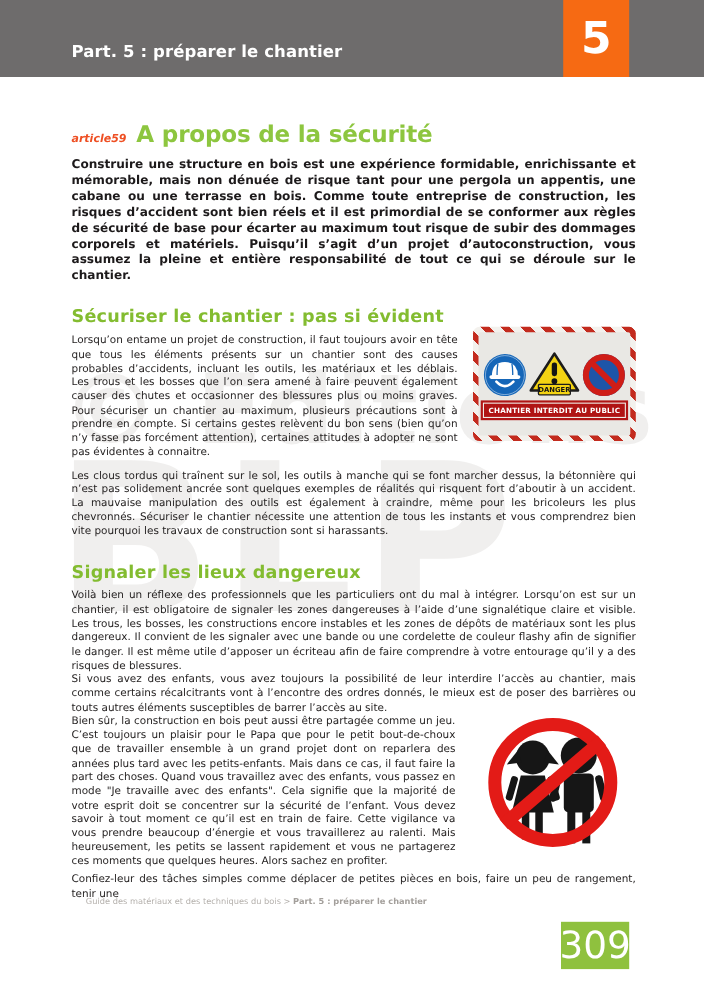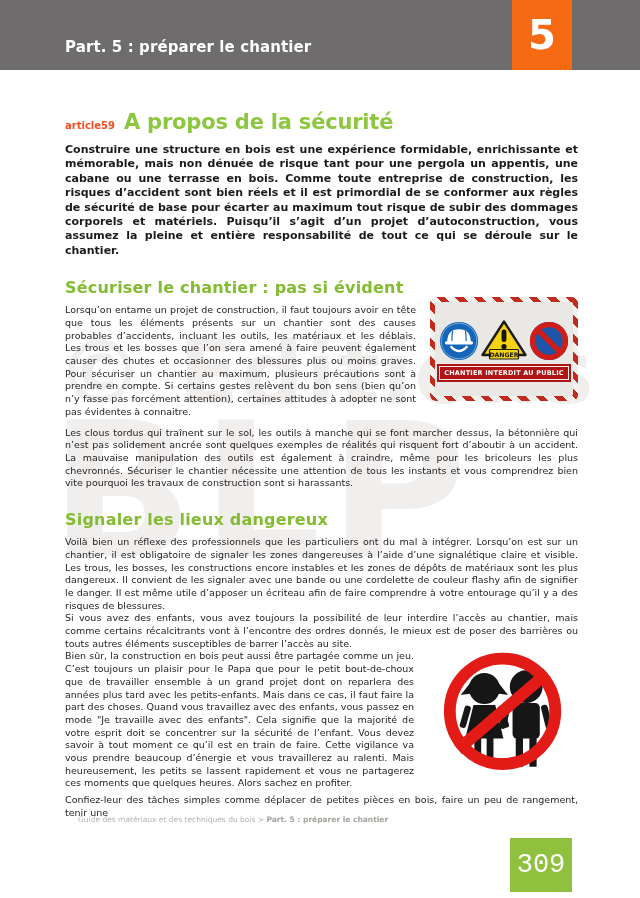--- a/index.html
+++ b/index.html
@@ -24,21 +24,21 @@
     color:#ffffff; font-size:15px; font-weight:bold; letter-spacing:0.1px;
   }
   .chapter-box {
     position:absolute; left:512px; top:0; width:60px; height:70px;
     background:#f66a13; color:#ffffff; font-size:40px; font-weight:bold;
     display:flex; align-items:center; justify-content:center;
   }
   
   .content { position:relative; z-index:1; padding:0 62px 0 65px; }
   .article-head { display:flex; align-items:baseline; gap:9px; margin-top:38px; }
-  .article-label { color:#ee4f23; font-weight:bold; font-size:10px; flex:none; }
+  .article-label { color:#ee4f23; font-weight:bold; font-size:10px; flex:none;font-style:italic; }
   .article-title { color:#8dc63f; font-size:21px; font-weight:bold; line-height:28px; letter-spacing:-0.2px; }
   .intro {
     margin-top:7px; font-size:11px; font-weight:bold; line-height:14.4px;
     text-align:justify; color:#1d1a1b;
   }
   h2 { color:#83bc30; font-size:16px; font-weight:bold; margin:20px 0 7px; letter-spacing:0.2px; }
   .body { font-size:9.5px; line-height:12.7px; text-align:justify; color:#262323; }
   .row { display:flex; gap:14px; align-items:flex-start; }
   .row .side { flex:1; }
   .row-1 { margin-bottom:8px; }
@@ -58,23 +58,23 @@
     background:#b01414; border:1px solid #efebe6; box-shadow:0 0 0 2px #b01414;
     color:#ffffff; font-size:6.5px; font-weight:bold; line-height:1;
     padding:2.5px 4px; letter-spacing:0.2px; white-space:nowrap;
   }
   
   .no-children { flex:none; width:150px; margin-top:0; }
   
   .breadcrumb { position:absolute; left:78px; top:815px; font-size:7.5px; color:#b4b0ac; z-index:1;text-align:right; }
   .breadcrumb strong { color:#a39f9b; font-weight:bold; }
   .page-number {
-    position:absolute; left:510px; top:838px; width:62px; height:54px;
-    background:#8fc13e; color:#ffffff; font-size:27px; z-index:1;
-    display:flex; align-items:center; justify-content:center;font-family:Liberation Mono, monospace;
+    position:absolute; left:510px; top:838px; width:62px; height:43px;
+    background:#8fc13e; color:#ffffff; font-size:34px; z-index:1;
+    display:flex; align-items:center; justify-content:center;
   }
 </style>
 </head>
 <body>
 
 <div class="page">
 
   <div class="watermark">
     <span class="wm1">© Editions</span>
     <span class="wm2">BLP</span>

